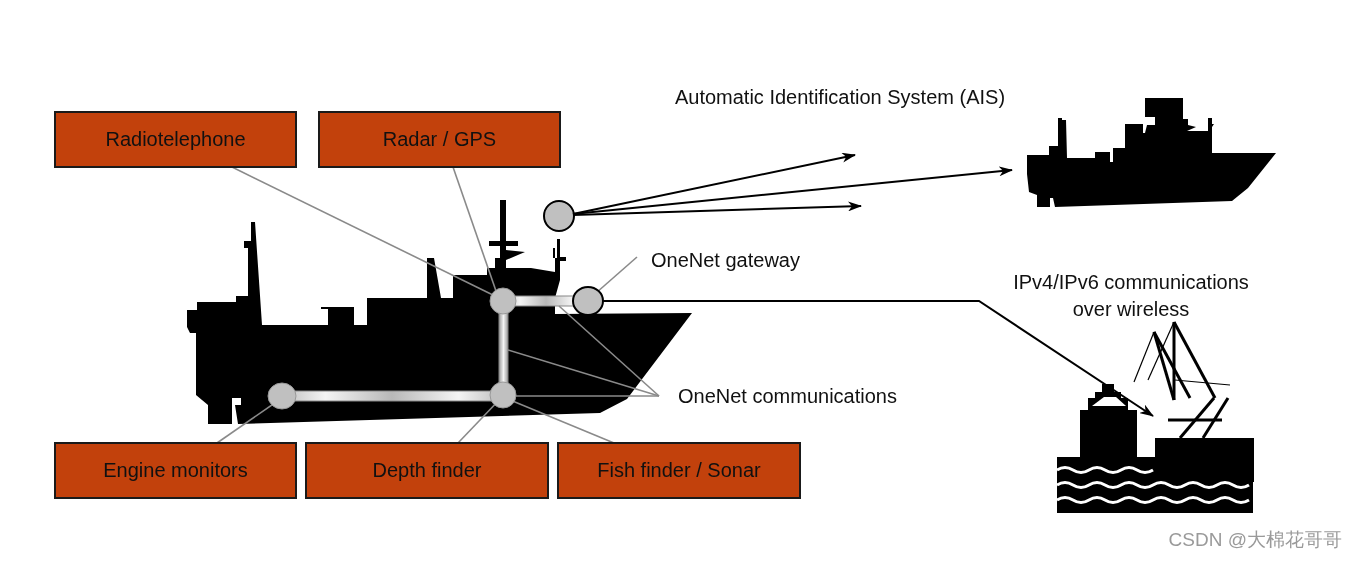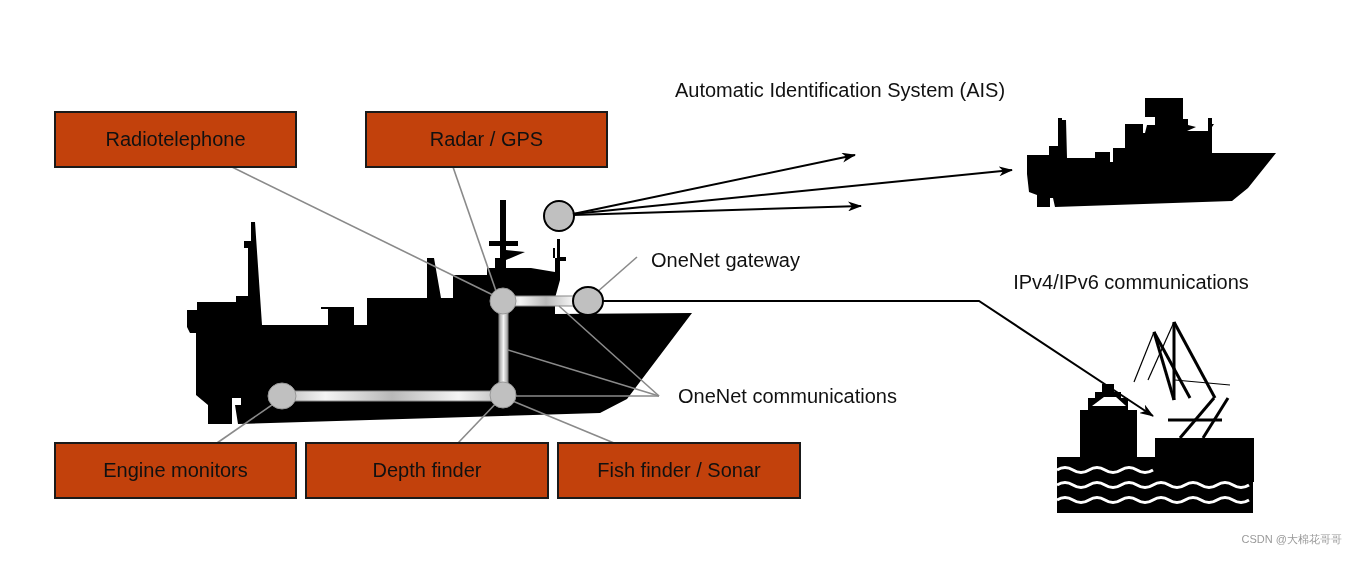--- a/index.html
+++ b/index.html
@@ -3,21 +3,21 @@
 <meta charset="utf-8">
 <style>
   html, body { margin: 0; padding: 0; background: #ffffff; }
   body { width: 1356px; height: 567px; position: relative; overflow: hidden;
          font-family: "Liberation Sans", sans-serif; color: #000; }
   #diagram { position: absolute; left: 0; top: 0; }
   .box { position: absolute; background: #c2410c; border: 2px solid #1a1a1a;
          box-sizing: border-box; display: flex; align-items: center; justify-content: center;
          font-size: 20px; color: #111; }
   .label { position: absolute; font-size: 20px; color: #111; text-align: center; line-height: 27px; white-space: nowrap; }
-  .watermark { position: absolute; right: 14px; bottom: 20px; font-size: 11px; color: #9a9a9a; }
+  .watermark { position: absolute; right: 14px; bottom: 14px; font-size: 19px; color: #9a9a9a; }
 </style>
 </head>
 <body>
 
 <svg id="diagram" width="1356" height="567" viewBox="0 0 1356 567">
   <defs>
     <linearGradient id="pipeH" x1="0" y1="0" x2="1" y2="0">
       <stop offset="0" stop-color="#bdbdbd"></stop>
       <stop offset="0.2" stop-color="#f4f4f4"></stop>
       <stop offset="0.5" stop-color="#b8b8b8"></stop>
@@ -101,35 +101,36 @@
       <path d="M1057,470 q8,-5 16,0 t16,0 t16,0 t16,0 t16,0 t16,0"></path>
       <path d="M1057,485 q8,-5 16,0 t16,0 t16,0 t16,0 t16,0 t16,0 t16,0 t16,0 t16,0 t16,0 t16,0 t16,0"></path>
       <path d="M1057,500 q8,-5 16,0 t16,0 t16,0 t16,0 t16,0 t16,0 t16,0 t16,0 t16,0 t16,0 t16,0 t16,0"></path>
     </g>
   </g>
 </svg>
 
 <div class="box" style="left:54px; top:111px; width:243px; height:57px;">
   <span>Radiotelephone</span>
 </div>
-<div class="box" style="left:318px; top:111px; width:243px; height:57px;margin-left:47px;">
+<div class="box" style="left:318px; top:111px; width:243px; height:57px;">
   <span>Radar / GPS</span>
 </div>
 <div class="box" style="left:54px; top:442px; width:243px; height:57px;">
   <span>Engine monitors</span>
 </div>
 <div class="box" style="left:305px; top:442px; width:244px; height:57px;justify-content:center;">
   <span>Depth finder</span>
 </div>
 <div class="box" style="left:557px; top:442px; width:244px; height:57px;">
   <span>Fish finder / Sonar</span>
 </div>
 
-<div class="label" style="left:650px; top:77px; width:380px;">
+<div class="label" style="left:650px; top:84px; width:380px;">
   <div>Automatic Identification System (AIS)</div>
 </div>
 <div class="label" style="left:651px; top:247px;">OneNet gateway</div>
 <div class="label" style="left:678px; top:383px;">OneNet communications</div>
 <div class="label" style="left:990px; top:248px; width:282px;margin-top:21px;">
   <div>IPv4/IPv6 communications</div>
+  <div>over wireless</div>
 </div>
 
 <div class="watermark">CSDN @大棉花哥哥</div>
 
 </body></html>

